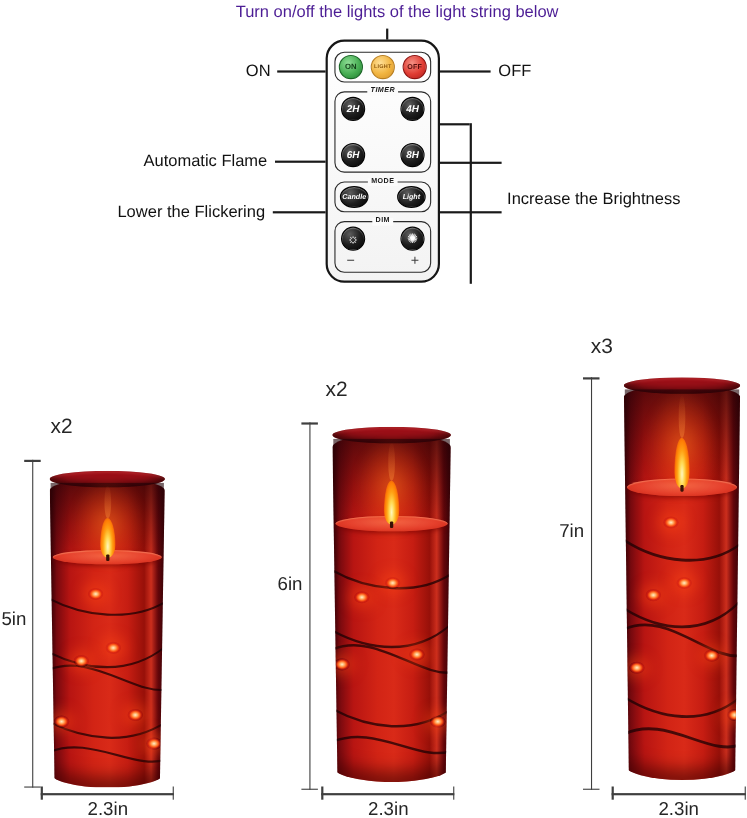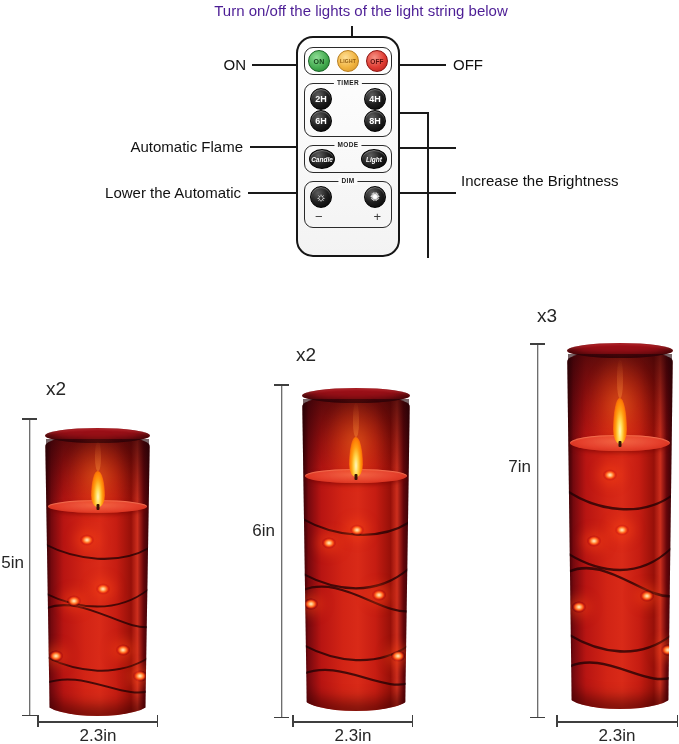--- a/index.html
+++ b/index.html
@@ -50,21 +50,21 @@
   .btn-light { width:22px; height:22px; font-size:5px; color:rgba(140,85,10,.95);
     background:radial-gradient(circle at 38% 32%, #ffdf96 0%, #f1b440 55%, #d3912a 100%);
     border:1px solid #b87e20; }
   .btn-off { width:22px; height:22px; font-size:6.5px; color:rgba(80,8,6,.92);
     background:radial-gradient(circle at 38% 32%, #f59184 0%, #e03c33 55%, #ad1d1a 100%);
     border:1px solid #8c1210; }
   .kbtn { border-radius:50%; color:#fff; display:flex; align-items:center; justify-content:center;
     background:radial-gradient(circle at 35% 30%, #5d5d5d 0%, #1e1e1e 50%, #000 100%);
     border:1px solid #000; box-shadow:inset 0 1px 1px rgba(255,255,255,.35); }
   #grp-timer { margin-top:8px; padding:4px 5px; display:grid;
-    grid-template-columns:auto auto; justify-content:space-between; row-gap:0; }
+    grid-template-columns:auto auto; justify-content:space-between; row-gap:20px;font-style:italic; }
   #grp-timer .kbtn { width:22px; height:22px; font-size:9px; font-weight:700; }
   #grp-mode { margin-top:8px; padding:3px 4px; display:flex; justify-content:space-between; align-items:center; }
   #grp-mode .kbtn { width:26px; height:20px; font-size:6.5px; font-style:italic; font-weight:700; }
   #grp-dim { margin-top:8px; padding:4px 5px 3px; }
   .dim-row { display:flex; justify-content:space-between; align-items:center; }
   #grp-dim .kbtn { width:22px; height:22px; font-size:12px; }
   .pm-row { display:flex; justify-content:space-between; padding:2px 5px 0; }
   .pm { font-size:13px; color:#3c3c3c; line-height:1.1; }
 
   
@@ -82,21 +82,21 @@
   .hdim { position:absolute; height:12px; }
   .hdim::before, .hdim::after { content:""; position:absolute; top:0; bottom:0; width:1.5px; background:#3f3f3f; }
   .hdim::before { left:0; } .hdim::after { right:0; }
   .hdim .line { position:absolute; top:50%; left:0; right:0; height:1.5px; background:#3f3f3f; }
   #hdim1 { left:37px; top:715px; width:121px; }
   #hdim2 { left:292px; top:715px; width:121px; }
   #hdim3 { left:556px; top:715px; width:122px; }
   .hlabel { position:absolute; font-size:17px; color:#262626; white-space:nowrap; }
   #hl1 { right:655px; top:553px; }
   #hl2 { right:404px; top:521px; }
-  #hl3 { right:148px; top:457px; }
+  #hl3 { right:148px; top:473px; }
   .wlabel { position:absolute; font-size:17px; color:#262626; transform:translateX(-50%); }
   #wl1 { left:98px; top:726px; }
   #wl2 { left:353px; top:726px; }
   #wl3 { left:617px; top:726px; }
 
   
   .candle { position:absolute; }
   #candle1 { left:45px; top:428px; width:105px; height:288px; }
   #candle2 { left:302px; top:388px; width:108px; height:323px; }
   #candle3 { left:567px; top:343px; width:106px; height:366px; }
@@ -173,21 +173,21 @@
     </div>
   </div>
 
   <div class="callout" id="co-on">ON</div>
   <div class="cline" id="line-on"></div>
   <div class="callout" id="co-off">OFF</div>
   <div class="cline" id="line-off"></div>
   <div class="callout" id="co-flicker">Automatic Flame</div>
   <div class="cline" id="line-flicker"></div>
   <div class="cline" id="line-nonflicker"></div>
-  <div class="callout" id="co-lower">Lower the Automatic</div>
+  <div class="callout" id="co-lower">Lower the Flickering</div>
   <div class="cline" id="line-lower"></div>
   <div class="callout" id="co-increase">Increase the Brightness</div>
   <div class="cline" id="line-increase"></div>
   <div class="cline" id="line-timer-stub"></div>
   <div class="vline" id="line-timer-v"></div>
 
 
   <div class="qty" id="qty1">x2</div>
   <div class="qty" id="qty2">x2</div>
   <div class="qty" id="qty3">x3</div>

